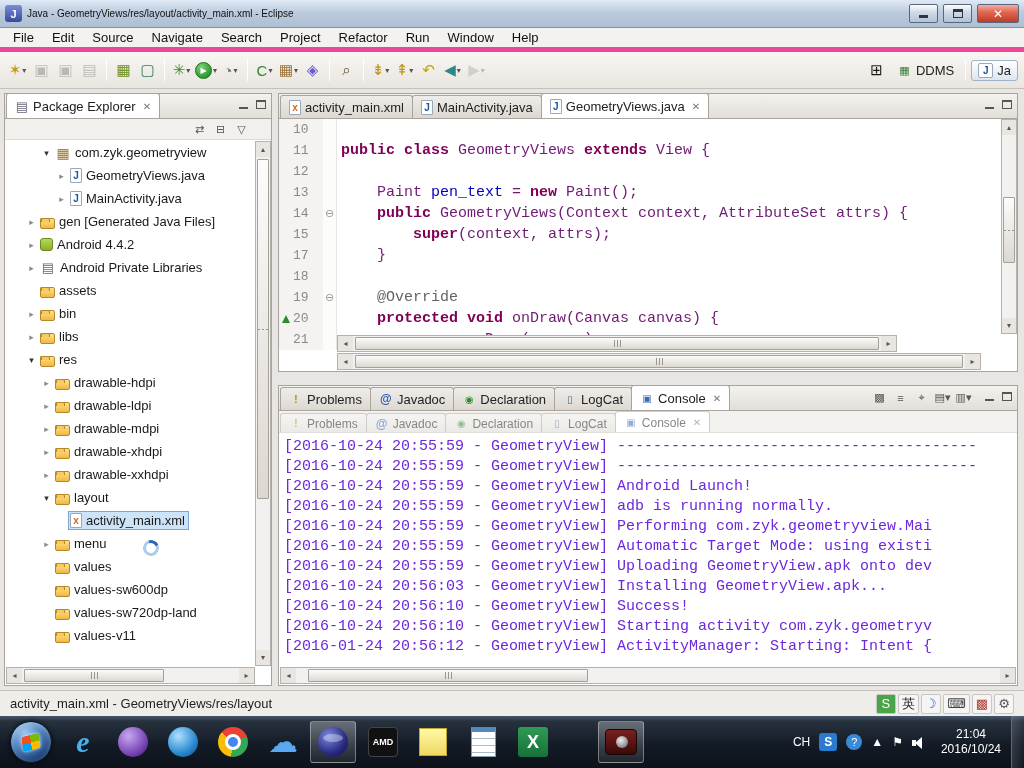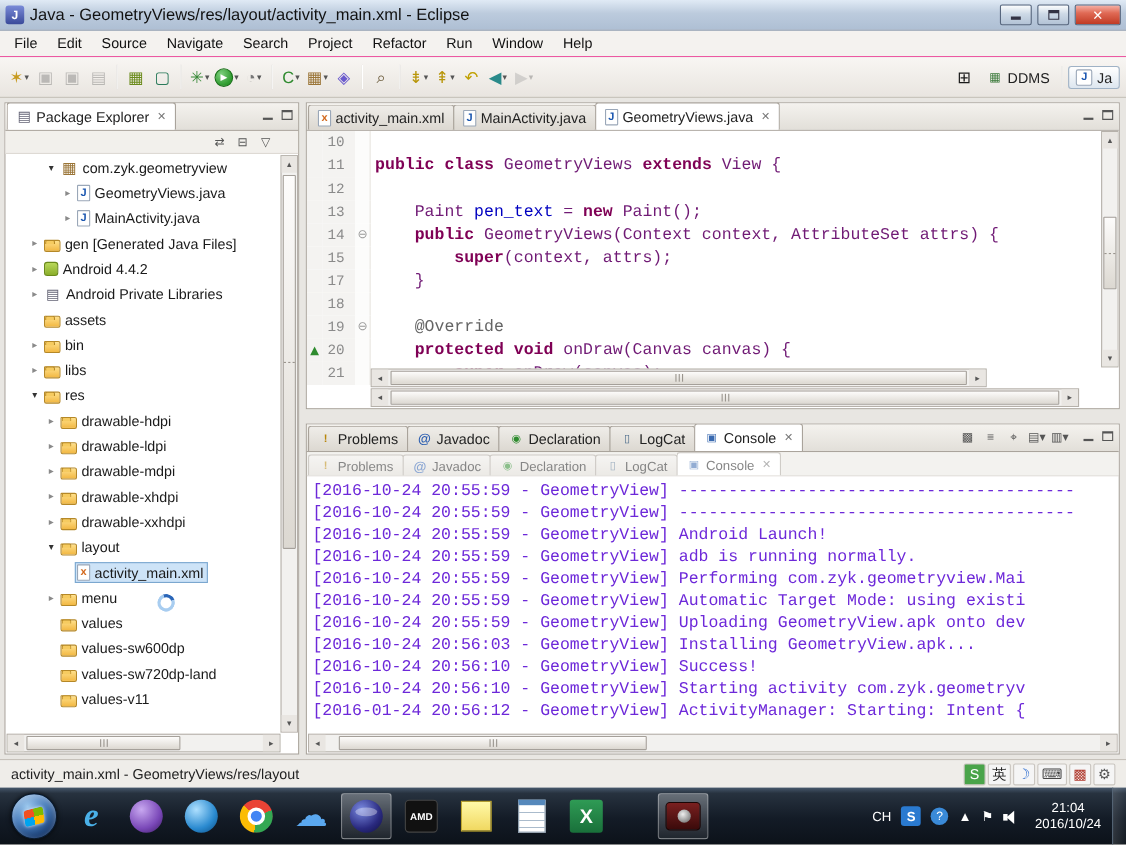--- a/index.html
+++ b/index.html
@@ -3,31 +3,31 @@
 <meta charset="utf-8">
 <style>
 *{box-sizing:border-box;margin:0;padding:0}
 html,body{width:1024px;height:768px;overflow:hidden}
 body{font-family:"Liberation Sans","DejaVu Sans",sans-serif;background:#e8e6e2;position:relative;font-size:13px;color:#1a1a1a}
 .screen{position:absolute;inset:0;overflow:hidden;background:#e8e6e2}
 
 
 .titlebar{position:absolute;top:0;left:0;right:0;height:28px;background:linear-gradient(#e0eaf5,#bccbdd 45%,#aebfd4);border-bottom:1px solid #8494ab;display:flex;align-items:center;padding:0 5px;gap:5px;z-index:5}
 .title-icon{width:17px;height:17px;border-radius:3px;background:linear-gradient(#7a8bd8,#3a4a9a);color:#fff;font-weight:bold;font-size:11px;display:flex;align-items:center;justify-content:center;flex:none}
-.title-text{flex:1;font-size:15px;color:#111;white-space:nowrap;overflow:hidden}
+.title-text{flex:1;font-size:10px;color:#111;white-space:nowrap;overflow:hidden}
 .wb{width:29px;height:19px;border:1px solid #58677e;border-radius:2px;background:linear-gradient(#fdfefe,#cdd9e6 45%,#b3c3d6);display:flex;align-items:center;justify-content:center;color:#334;flex:none}
 .wb.close{width:42px;background:linear-gradient(#f5b0a5,#e06a55 40%,#c03a24);color:#fff;font-size:12px;font-weight:bold}
 .win-min-ic{width:9px;height:9px;position:relative;display:inline-block}
 .win-min-ic::after{content:"";position:absolute;left:0;right:0;bottom:0;height:3px;background:#334}
 .win-max-ic{width:10px;height:9px;border:1px solid #334;border-top-width:3px;display:inline-block}
 .tab-corner .win-min-ic::after{background:#555;height:2px}
 .tab-corner .win-max-ic{border-color:#555;border-top-width:2px}
 
 
-.menubar{position:absolute;top:28px;left:0;right:0;height:24px;background:#f4f2ef;border-bottom:1px solid #ec4899;display:flex;align-items:center;padding-left:4px;z-index:5}
+.menubar{position:absolute;top:28px;left:0;right:0;height:24px;background:#f4f2ef;border-bottom:5px solid #ec4899;display:flex;align-items:center;padding-left:4px;z-index:5}
 .menu-item{padding:3px 9px;font-size:13px;color:#111}
 
 
 .toolbar{position:absolute;top:52px;left:0;right:0;height:37px;background:linear-gradient(#f8f6f3,#e9e5e0);border-bottom:1px solid #c6c1ba;display:flex;align-items:center;padding:0 6px;z-index:5}
 .tb-left{display:flex;align-items:center;gap:1px;overflow:hidden}
 .tb-sep{width:1px;height:22px;background:#c3bfb8;border-right:1px solid #fff;margin:0 4px;flex:none}
 .tb-btn{height:24px;min-width:23px;display:flex;align-items:center;justify-content:center;border-radius:3px;font-size:15px;flex:none;padding:0 1px}
 .tb-btn .dd{font-size:8px;color:#555;margin-left:1px}
 .tb-btn.disabled{opacity:.35}
 .run-circle{width:17px;height:17px;border-radius:50%;background:radial-gradient(circle at 35% 30%,#7ed07e,#2e9b2e 70%);border:1px solid #1a701a;display:flex;align-items:center;justify-content:center;font-size:8px;color:#fff}
@@ -86,21 +86,21 @@
 .vscroll .sb-thumb{left:1px;right:1px;top:auto;bottom:auto;flex-direction:row}
 .grip{width:1px;height:7px;background:#9a958e;display:inline-block}
 .vscroll .grip{width:7px;height:1px}
 
 
 .right-area{position:absolute;left:278px;top:93px;width:740px;height:593px}
 .editor-region{position:absolute;top:0;left:0;right:0;height:279px;background:#fff;border:1px solid #a9a39b;display:flex;flex-direction:column}
 .editor-body{position:relative;flex:1;overflow:hidden;background:#fff}
 .code-line{display:flex;height:21px;line-height:21px}
 .mk{width:14px;background:#f4f3f1;display:flex;align-items:center;justify-content:center;flex:none}
-.ln{width:30px;background:#f4f3f1;color:#8a8a8a;text-align:center;padding-right:5px;font-family:"Liberation Mono","DejaVu Sans Mono",monospace;font-size:13px;flex:none}
+.ln{width:30px;background:#f4f3f1;color:#8a8a8a;text-align:left;padding-right:5px;font-family:"Liberation Mono","DejaVu Sans Mono",monospace;font-size:13px;flex:none}
 .fold{width:14px;background:#fcfcfb;border-right:1px solid #e8e6e2;color:#999;font-size:11px;text-align:center;flex:none}
 .codetext{font-family:"Liberation Mono","DejaVu Sans Mono",monospace;font-size:15px;white-space:pre;padding-left:4px}
 .kw{color:#7f0055;font-weight:bold}
 .cmt{color:#3f7f5f}
 .todo{color:#7f9fbf;font-weight:bold}
 .fld{color:#0000c0}
 .ann{color:#646464}
 .pl{color:#701a75}
 .mk-task{width:9px;height:11px;background:linear-gradient(#6aa5e8,#2a64b8);border:1px solid #1a4488;border-radius:2px}
 .mk-override{width:0;height:0;border-left:4px solid transparent;border-right:4px solid transparent;border-bottom:8px solid #2e8b2e}

